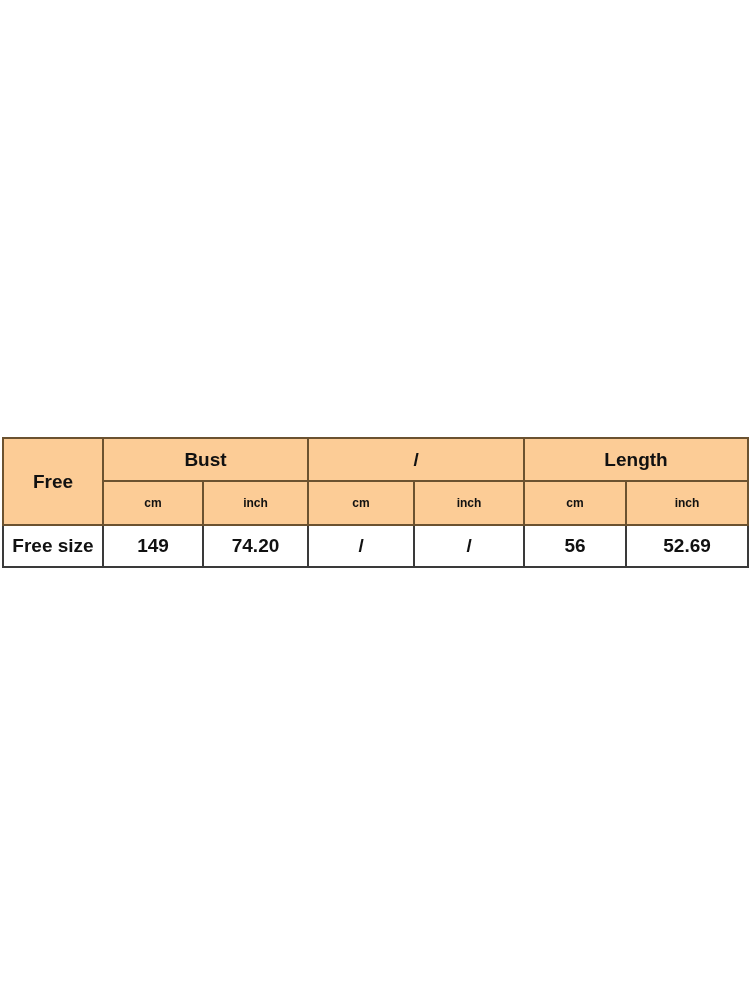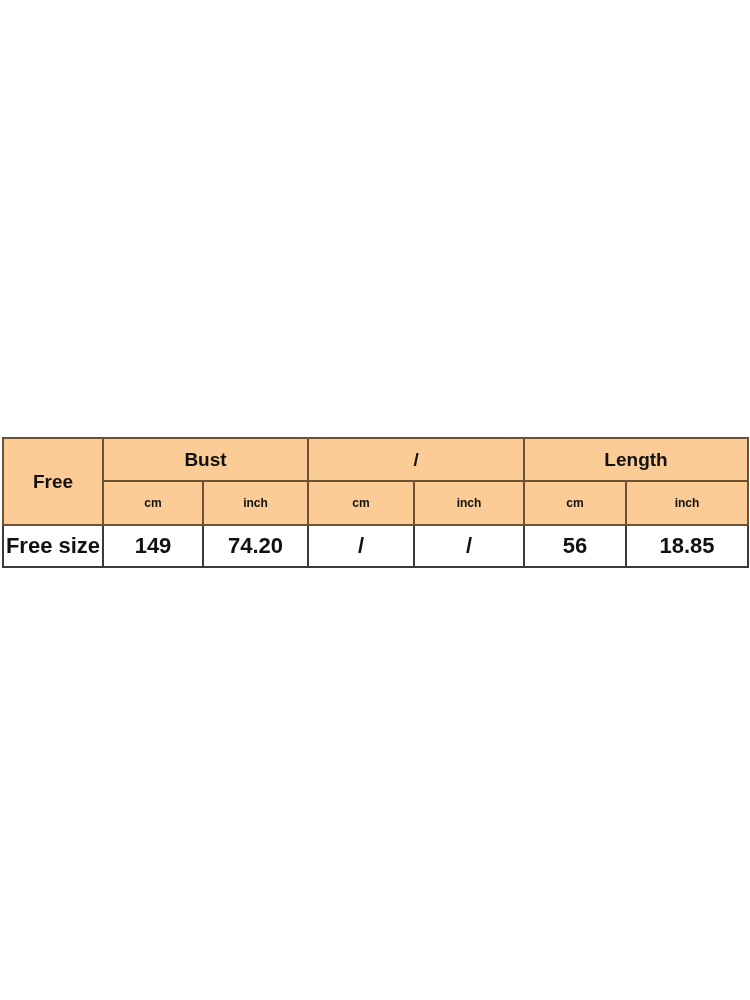--- a/index.html
+++ b/index.html
@@ -56,21 +56,21 @@
     font-size: 12px;
   }
 
   .hdr-size {
     font-size: 19px;
   }
 
   
   .data-row td {
     height: 40px;
-    font-size: 22px;
+    font-size: 19px;
     background: #ffffff;
     border-color: #3a3a3a;
   }
 
   .cell-size-label {
     font-size: 19px;
   }
 
   
   col.c-size   { width: 100px; }
@@ -112,17 +112,17 @@
       </tr>
     </thead>
     <tbody>
       <tr class="data-row">
         <td class="cell-size-label">Free size</td>
         <td>149</td>
         <td>74.20</td>
         <td>/</td>
         <td>/</td>
         <td>56</td>
-        <td>18.85</td>
+        <td>52.69</td>
       </tr>
     </tbody>
   </table>
 </div>
 
 </body></html>

